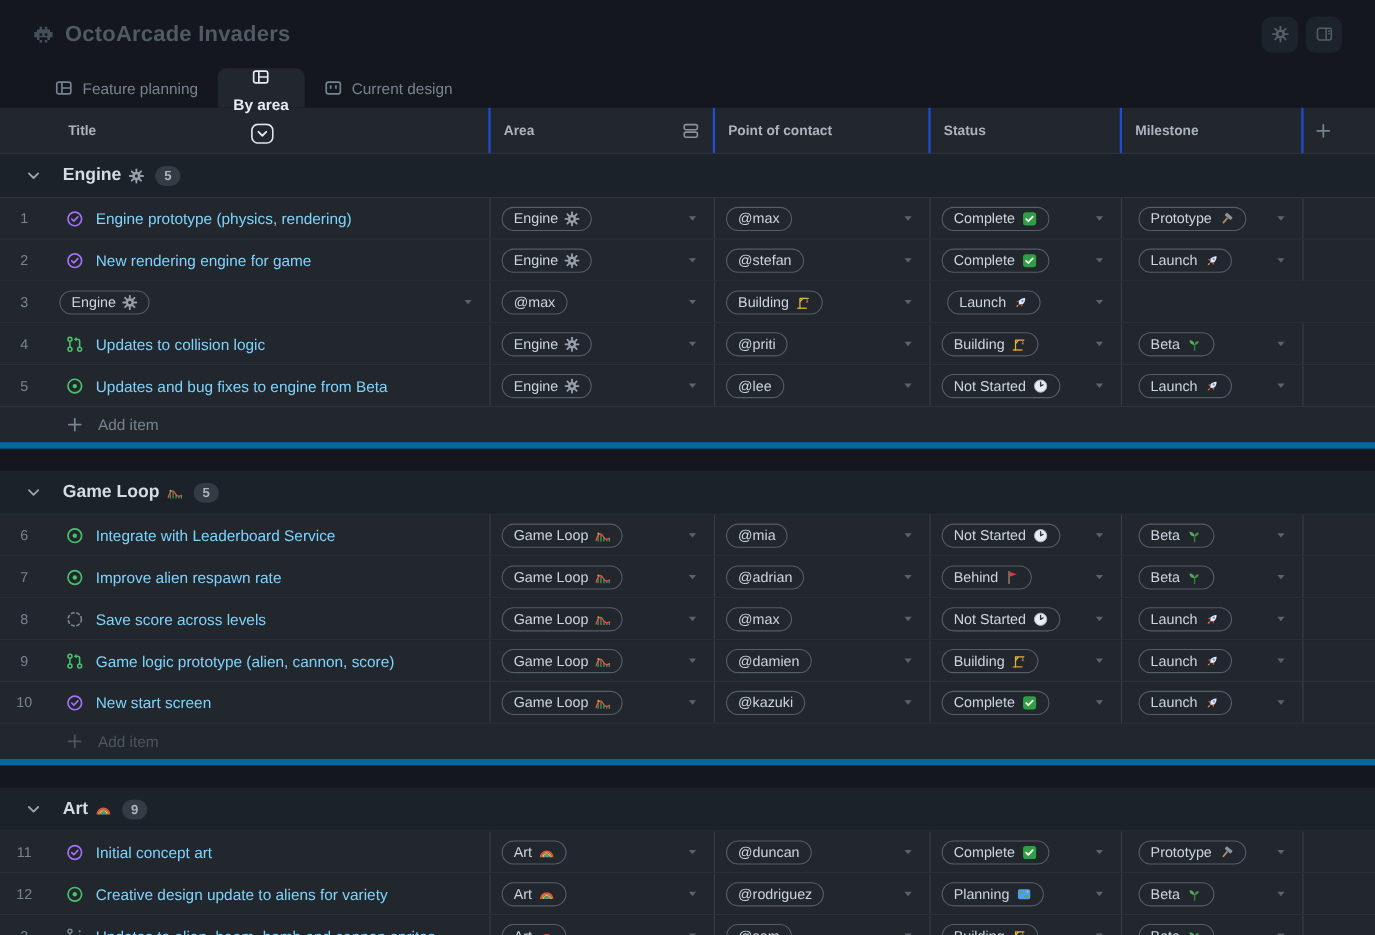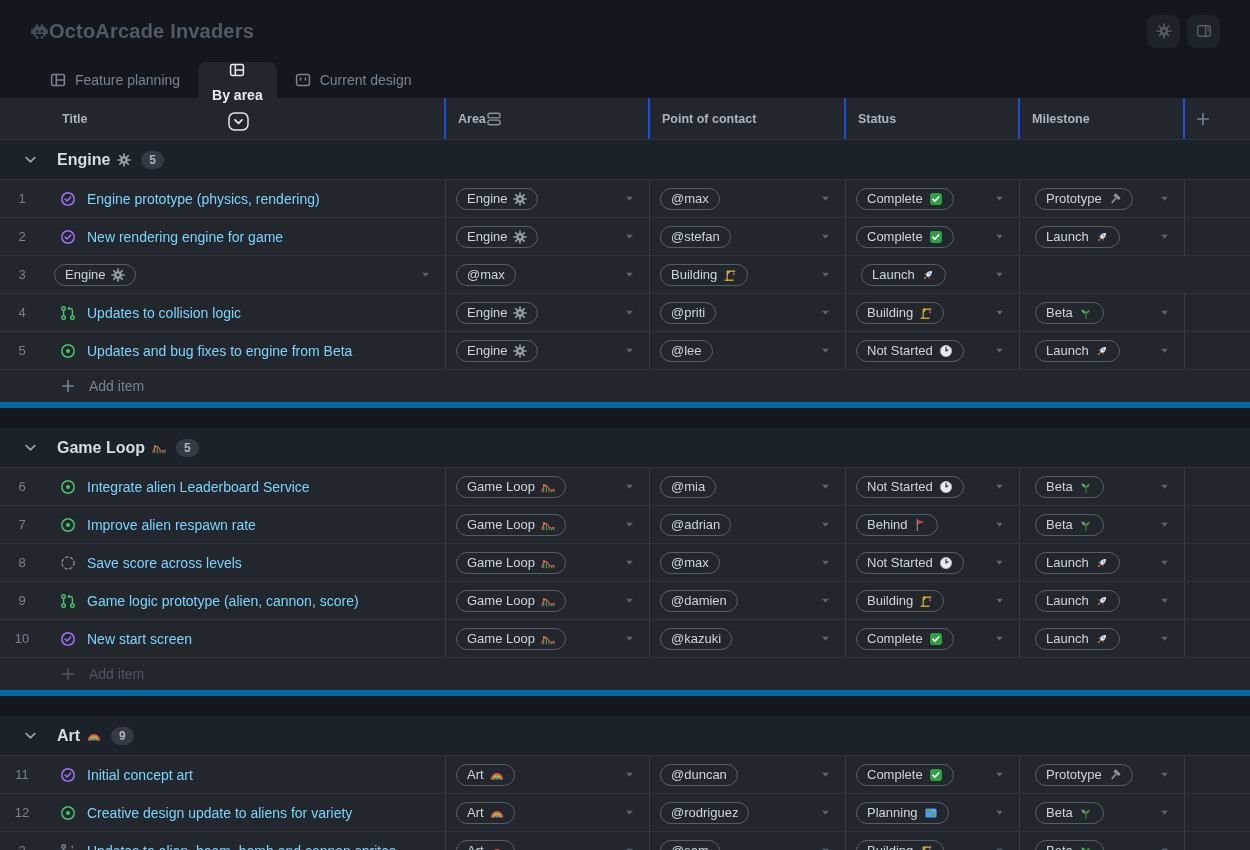--- a/index.html
+++ b/index.html
@@ -4,37 +4,37 @@
 <style>
   * { margin:0; padding:0; box-sizing:border-box; }
   html,body { background:#0d1117; }
   .app {
     position:relative; width:1250px; height:850px; overflow:hidden;
     background:#14181e; font-family:"Liberation Sans", sans-serif;
     color:#adbac7; -webkit-font-smoothing:antialiased;
   }
   
   .top { height:62px; display:flex; align-items:center; justify-content:space-between; padding:0 30px; }
-  .top-left { display:flex; align-items:center; gap:0; }
+  .top-left { display:flex; align-items:center; gap:10px; }
   .proj-icon svg { display:block; }
   .proj-title { font-size:20px; font-weight:700; color:#505a64; letter-spacing:.2px; }
   .top-right { display:flex; gap:7px; }
   .icon-btn { width:33px; height:33px; border-radius:9px; background:#1d232b; display:flex; align-items:center; justify-content:center; cursor:pointer; }
   
   .tabs { height:36px; display:flex; align-items:stretch; padding-left:32px; }
   .tab { display:flex; align-items:center; gap:9px; padding:0 18px; font-size:14px; color:#768390; cursor:pointer; }
   .tab .tlabel { white-space:nowrap; }
   .tab.active { background:#22272e; border-radius:8px 8px 0 0; color:#e6edf3; font-weight:700; padding:0 14px;flex-direction:column; }
   .tmenu { display:flex; margin-left:2px; }
   
   .grid-row { display:grid; grid-template-columns:44px 402px 204px 196px 174px 165px 65px; }
   .colhdr { background:#22272e; height:42px; border-bottom:1px solid #2d333b; font-size:12.5px; font-weight:700; color:#aab4bf; }
   .hcell { display:flex; align-items:center; padding:0 12px; border-right:2px solid #1d4ed8; }
   .h-title { grid-column:1 / 3; padding-left:62px; }
-  .h-area { justify-content:flex-start; }
+  .h-area { justify-content:space-between; }
   .h-plus { border-right:none; padding-left:10px; }
   .ghead { height:40px; background:#1c222a; border-bottom:1px solid #2d333b; display:flex; align-items:center; padding-left:23px; }
   .gchev { display:flex; margin-right:19px; cursor:pointer; }
   .gname { font-size:16px; font-weight:700; color:#d4dde5; }
   .gemoji { display:flex; margin-left:7px; }
   .gcount { margin-left:10px; background:#343b45; color:#aab4bf; font-size:12px; font-weight:700; border-radius:999px; padding:2px 8px; }
   .row { height:38px; background:#22272e; border-bottom:1px solid #2d333b; font-size:14px; }
   .cell { display:flex; align-items:center; overflow:hidden; }
   .c-num { justify-content:center; color:#768390; font-size:13px; }
   .c-title { padding-left:16px; gap:11px; border-right:1px solid #373e47; color:#7dd3fc; cursor:pointer; }
@@ -626,21 +626,21 @@
       </div>
       <div class="grid-row row">
         <div class="cell c-num">6</div>
        <div class="cell c-title">
           <span class="ticon16">
             <svg width="16" height="16" viewBox="0 0 16 16" fill="none" xmlns="http://www.w3.org/2000/svg">
               <circle cx="8" cy="8" r="6.2" stroke="#4ac26b" stroke-width="1.5"></circle>
               <circle cx="8" cy="8" r="2" fill="#4ac26b"></circle>
             </svg>
           </span>
-          <span class="rtitle">Integrate alien Leaderboard Service</span>
+          <span class="rtitle">Integrate with Leaderboard Service</span>
         </div>
        <div class="cell c-drop">
           <span class="pill">
             <span>Game Loop</span>
             <span class="pemoji">
               <svg width="14" height="14" viewBox="0 0 16 16" fill="none" xmlns="http://www.w3.org/2000/svg">
                 <path d="M3.1 7.6V14M6.1 6.6V14M9.2 9.9V14M12.2 11.6V14M14.7 10.9V14" stroke="#57ab5a" stroke-width="1.1"></path>
                 <path d="M1 13C3.4 4.5 6.4 4.6 8.4 8.8c1.5 3.2 4 3.4 6.6 1.8" stroke="#e5534b" stroke-width="1.3" stroke-linecap="round"></path>
                 <circle cx="3.4" cy="5.9" r="1.1" fill="#d4a72c"></circle>
               </svg>

